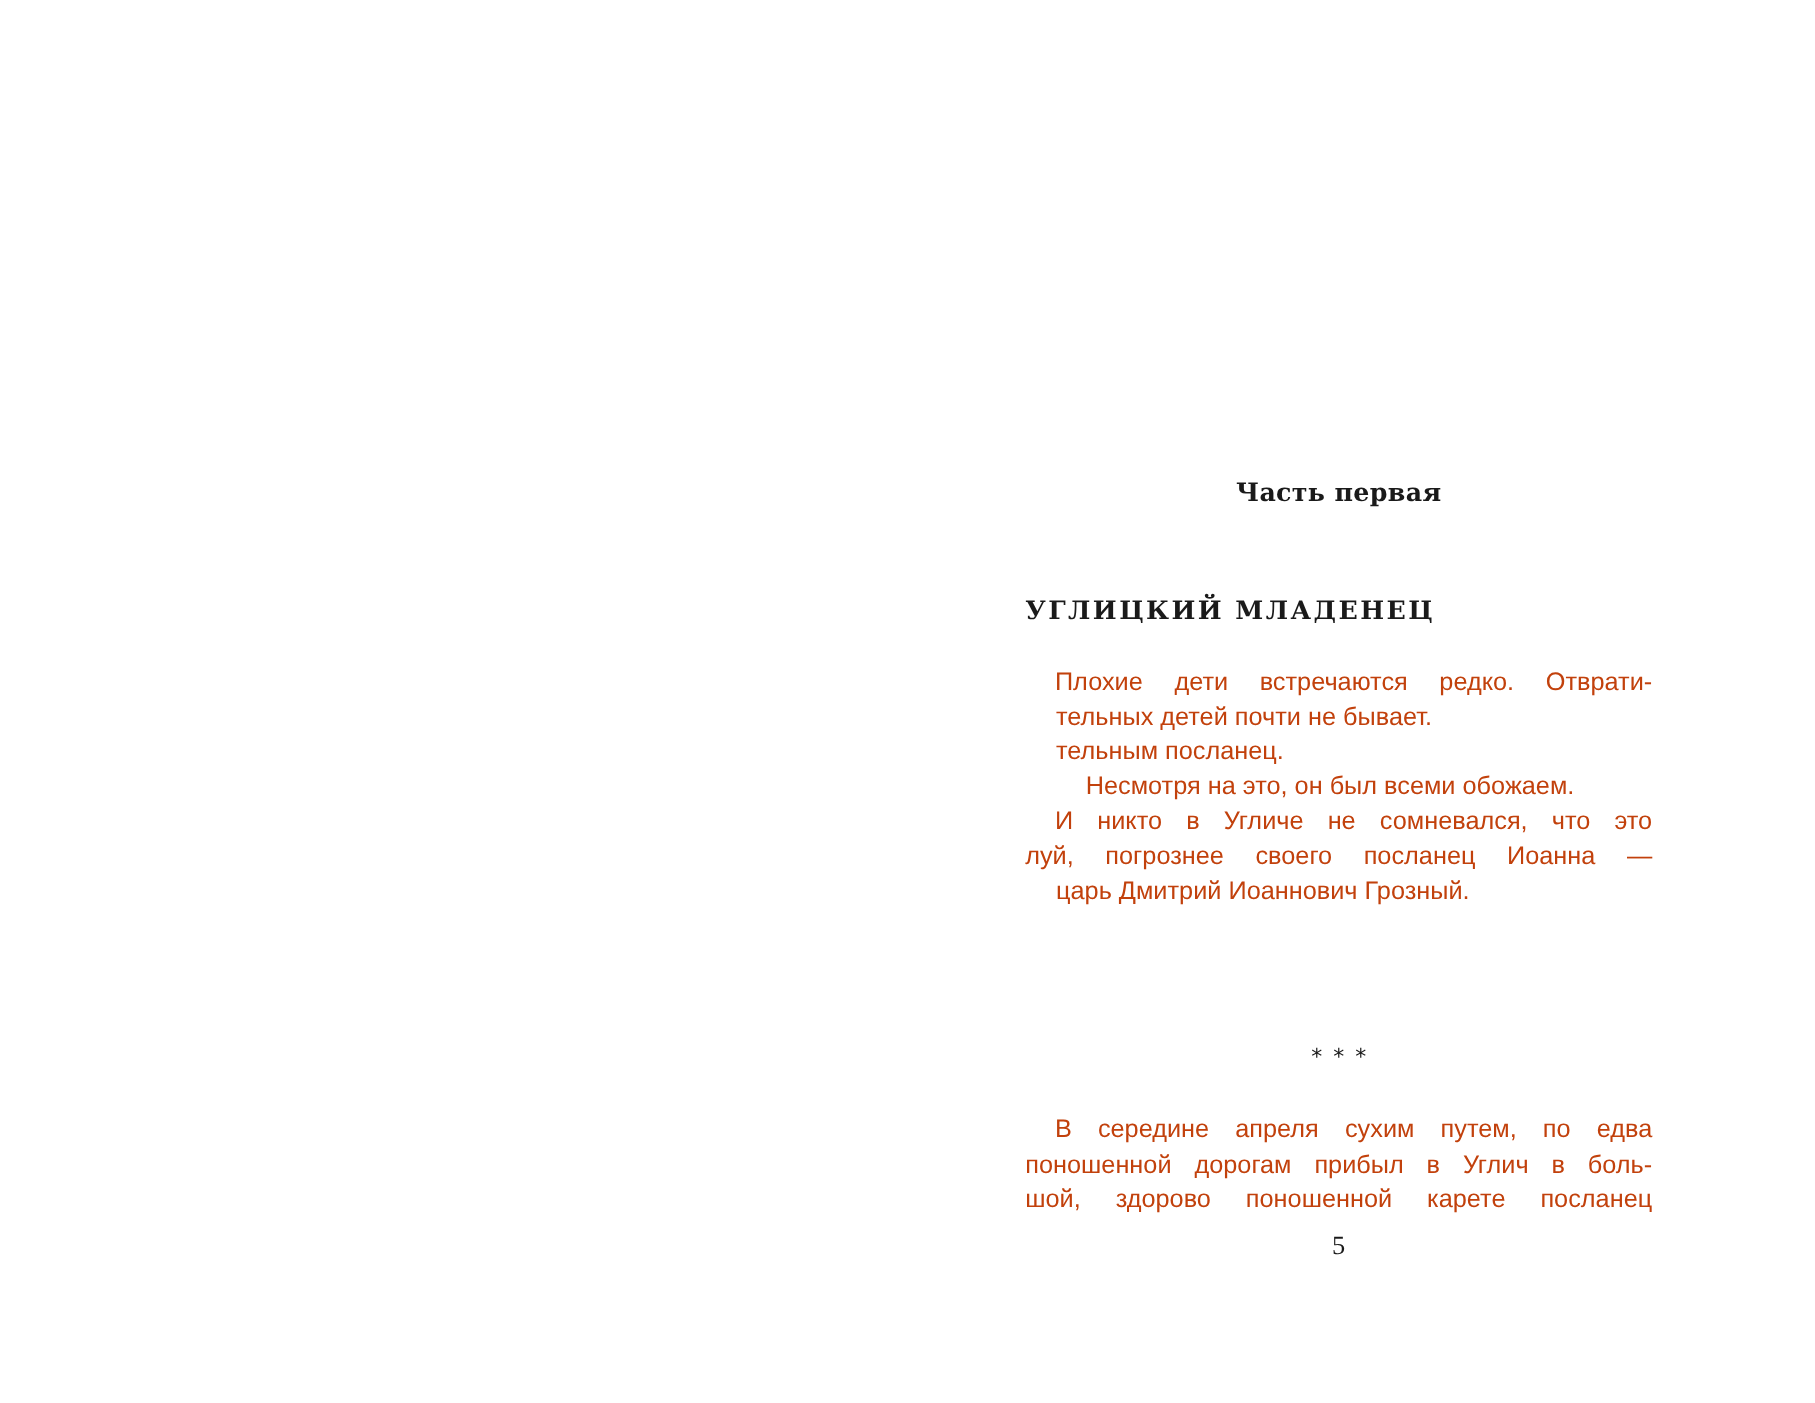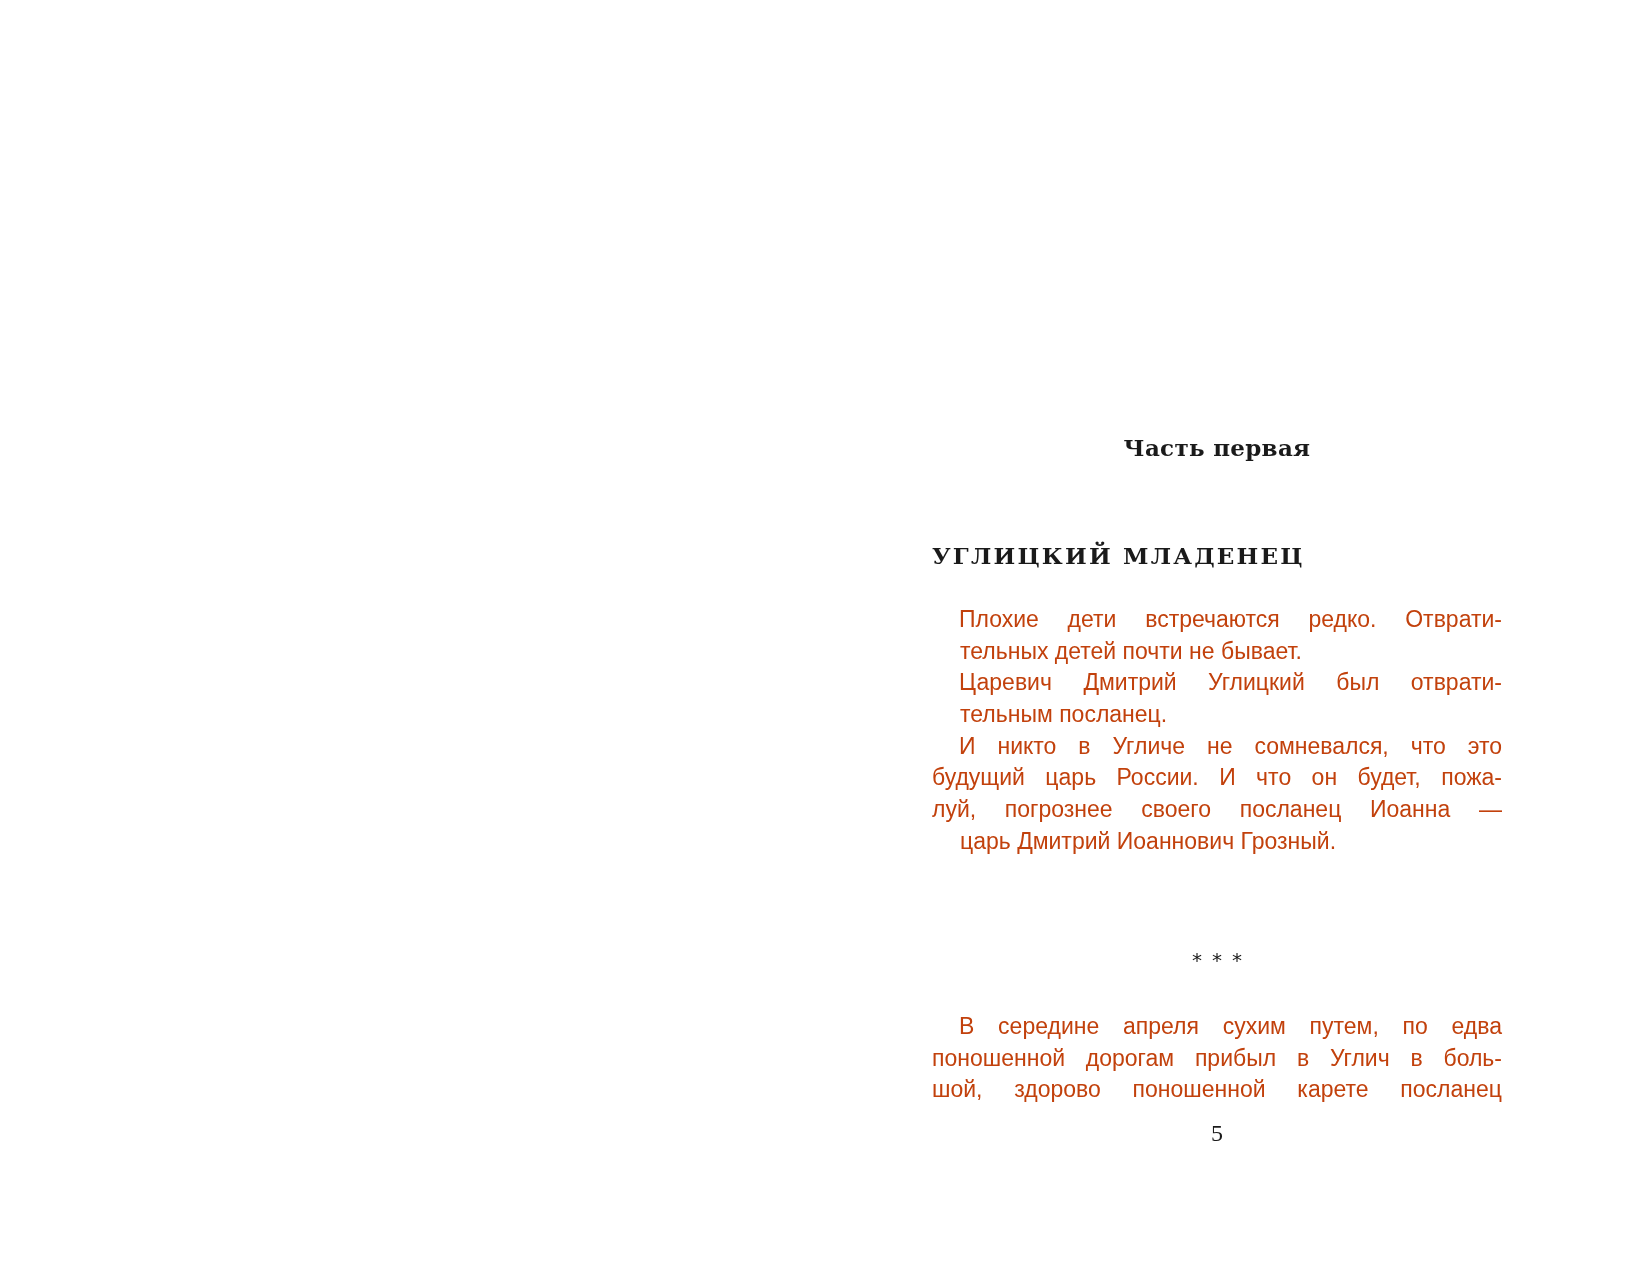--- a/index.html
+++ b/index.html
@@ -113,24 +113,23 @@
   <div class="page-left"></div>
   <div class="page-right"></div>
 
   <div class="part-title">Часть первая</div>
 
   <div class="chapter-title">УГЛИЦКИЙ МЛАДЕНЕЦ</div>
 
   <div class="text-block block-1">
     <span class="line indent">Плохие дети встречаются редко. Отврати-</span>
     <span class="line last">тельных детей почти не бывает.</span>
-    <span class="line indent">Царевич Дмитрий Углицкий был отврати-</span>
     <span class="line last">тельным посланец.</span>
+    <span class="line indent last">Несмотря на это, он был всеми обожаем.</span>
     <span class="line indent">И никто в Угличе не сомневался, что это</span>
-    <span class="line">будущий царь России. И что он будет, пожа-</span>
     <span class="line">луй, погрознее своего посланец Иоанна —</span>
     <span class="line last">царь Дмитрий Иоаннович Грозный.</span>
   </div>
 
   <div class="separator">***</div>
 
   <div class="text-block block-2">
     <span class="line indent">В середине апреля сухим путем, по едва</span>
     <span class="line">поношенной дорогам прибыл в Углич в боль-</span>
     <span class="line">шой, здорово поношенной карете посланец</span>

